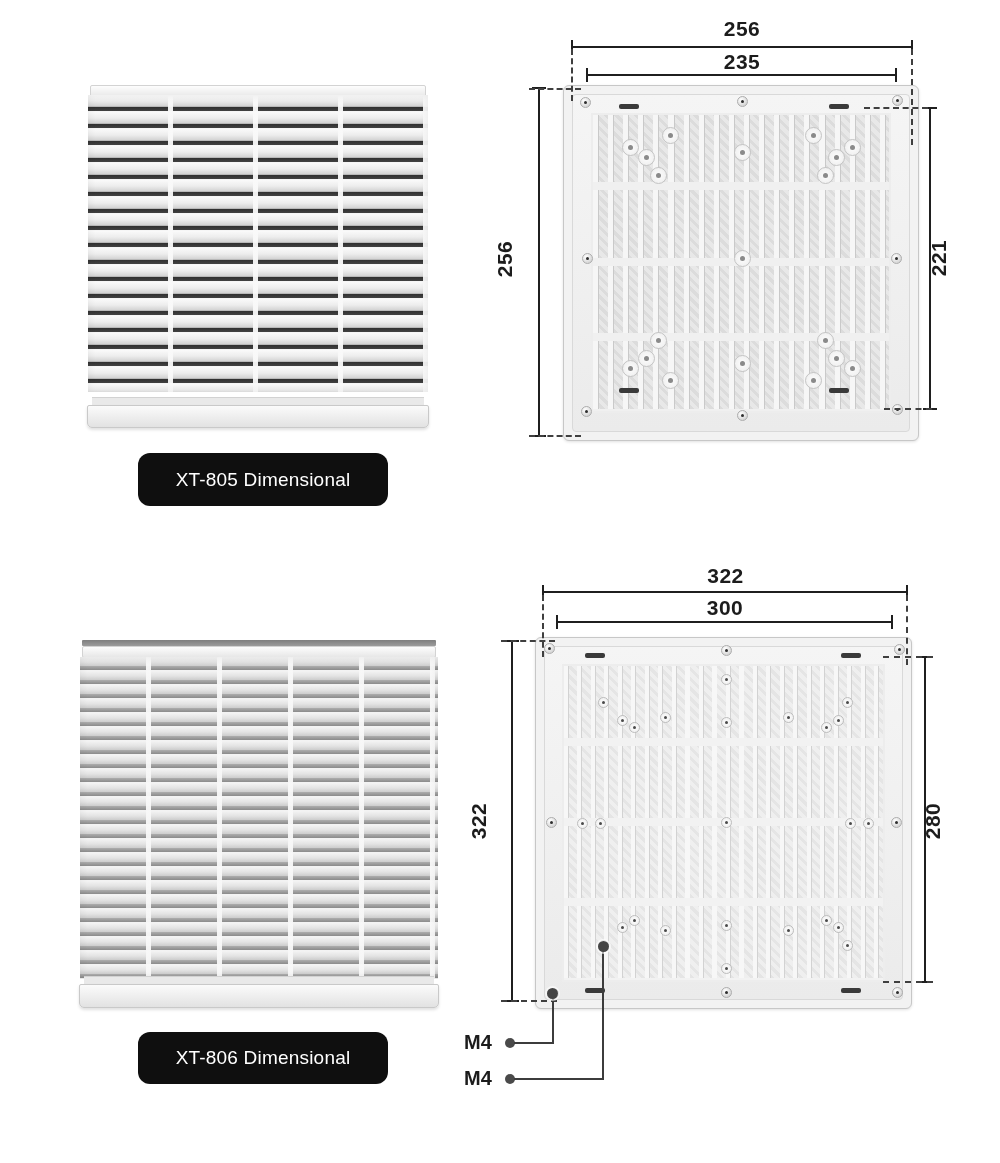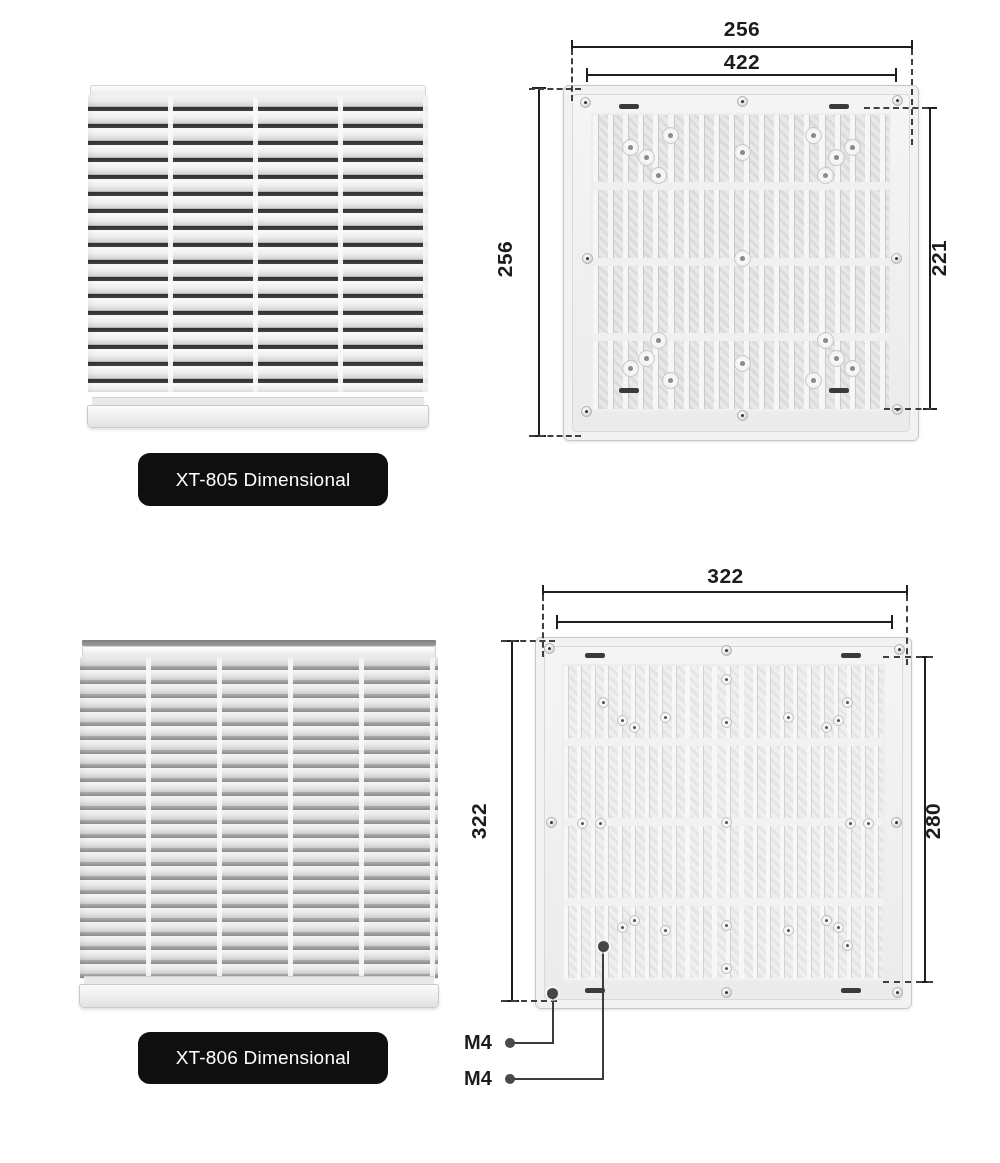--- a/index.html
+++ b/index.html
@@ -118,21 +118,21 @@
       <i class="clip" style="left: 265px; top: 18px;"></i>
       <i class="clip" style="left: 55px; top: 302px;"></i>
       <i class="clip" style="left: 265px; top: 302px;"></i>
     </div>
 
   <div class="dim-text" style="left:572px;top:17px;width:340px;">256</div>
   <div class="dl-h" style="left:572px;top:46px;width:340px;"></div>
   <div class="tick-v" style="left:571px;top:40px;"></div>
   <div class="tick-v" style="left:911px;top:40px;"></div>
 
-  <div class="dim-text" style="left:587px;top:50px;width:310px;">422</div>
+  <div class="dim-text" style="left:587px;top:50px;width:310px;">235</div>
   <div class="dl-h" style="left:587px;top:74px;width:310px;"></div>
   <div class="tick-v" style="left:586px;top:68px;"></div>
   <div class="tick-v" style="left:895px;top:68px;"></div>
 
   <div class="dim-text rot" style="left:474px;top:247px;width:62px;">256</div>
   <div class="dl-v" style="left:538px;top:88px;height:349px;"></div>
   <div class="tick-h" style="left:532px;top:87px;"></div>
   <div class="tick-h" style="left:532px;top:435px;"></div>
 
   <div class="dim-text rot" style="left:908px;top:246px;width:62px;">221</div>
@@ -197,20 +197,21 @@
       <i class="clip" style="left: 305px; top: 15px;"></i>
       <i class="clip" style="left: 49px; top: 350px;"></i>
       <i class="clip" style="left: 305px; top: 350px;"></i>
     </div>
 
   <div class="dim-text" style="left:543px;top:564px;width:365px;">322</div>
   <div class="dl-h" style="left:543px;top:591px;width:365px;"></div>
   <div class="tick-v" style="left:542px;top:585px;"></div>
   <div class="tick-v" style="left:906px;top:585px;"></div>
 
+  <div class="dim-text" style="left:557px;top:596px;width:336px;">300</div>
   <div class="dl-h" style="left:557px;top:621px;width:336px;"></div>
   <div class="tick-v" style="left:556px;top:615px;"></div>
   <div class="tick-v" style="left:891px;top:615px;"></div>
 
   <div class="dim-text rot" style="left:447px;top:809px;width:64px;">322</div>
   <div class="dl-v" style="left:511px;top:641px;height:361px;"></div>
   <div class="tick-h" style="left:505px;top:640px;"></div>
   <div class="tick-h" style="left:505px;top:1000px;"></div>
 
   <div class="dim-text rot" style="left:901px;top:809px;width:64px;">280</div>

